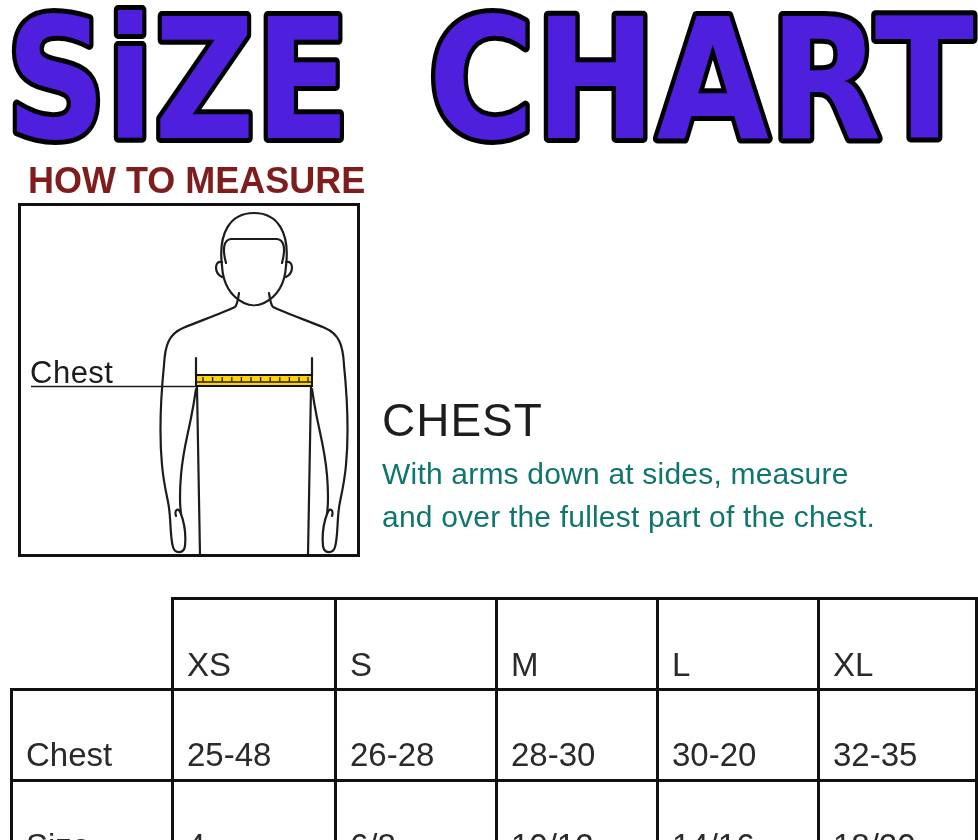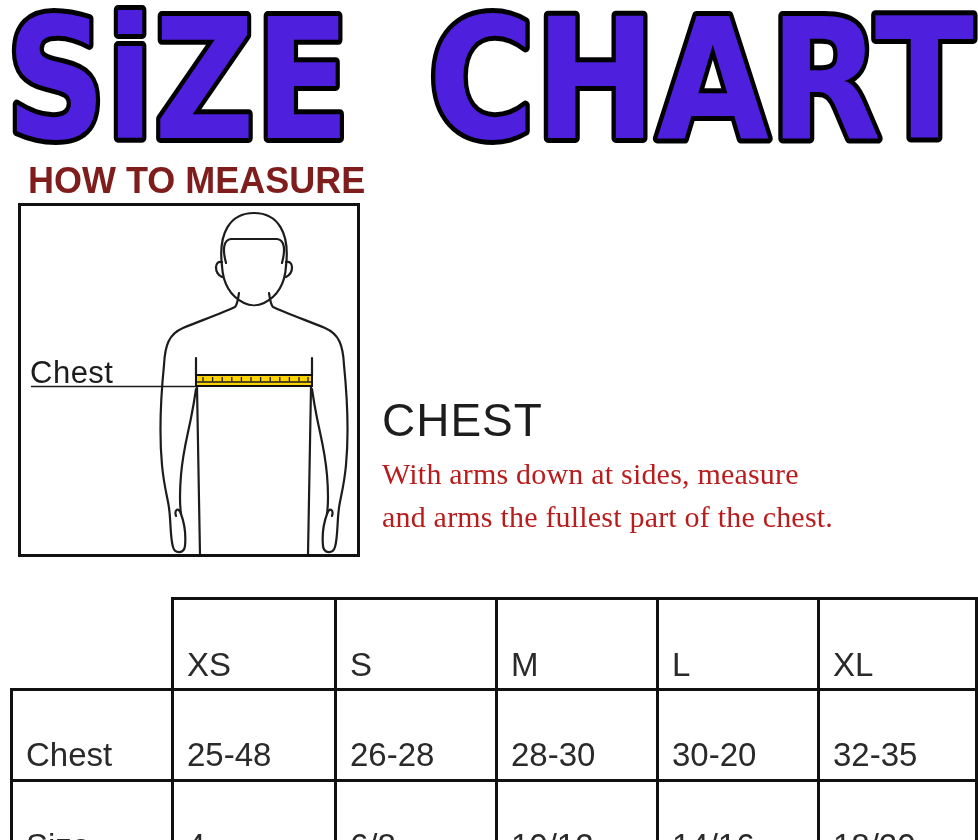--- a/index.html
+++ b/index.html
@@ -33,23 +33,22 @@
     font-size:31px;fill:#1c1c1c;letter-spacing:0.5px;
   }
   
   .chest-heading{
     position:absolute;left:382px;top:393px;
     font-size:46px;font-weight:normal;letter-spacing:1px;color:#1d1d1d;
     white-space:nowrap;
   }
   .chest-paragraph{
     position:absolute;left:382px;top:453px;
-    font-size:30px;line-height:42.5px;letter-spacing:0.2px;color:#b91c1c;
+    font-size:30px;line-height:42.5px;letter-spacing:0.2px;color:#0f766e;
     white-space:nowrap;
-    font-family:Liberation Serif, serif;
   }
   
   .size-table{
     position:absolute;left:10px;top:597px;
     border-collapse:collapse;table-layout:fixed;
     font-size:33px;color:#2a2a2a;
   }
   .size-table th,.size-table td{
     border:3px solid #111;
     font-weight:normal;text-align:left;vertical-align:bottom;
@@ -100,21 +99,21 @@
     </g>
 
     <path class="thin" d="M 13,183.5 L 178,183.5" stroke-width="1.8"></path>
     <text class="diagram-label" x="12" y="180">Chest</text>
   </svg>
 </div>
 
 <div class="chest-heading">CHEST</div>
 <div class="chest-paragraph">
   <div>With arms down at sides, measure</div>
-  <div>and arms the fullest part of the chest.</div>
+  <div>and over the fullest part of the chest.</div>
 </div>
 
 <table class="size-table">
   <colgroup>
     <col style="width:161px">
       <col style="width:163px">
       <col style="width:161px">
     <col style="width:161px">
       <col style="width:161px">
       <col style="width:158px">

